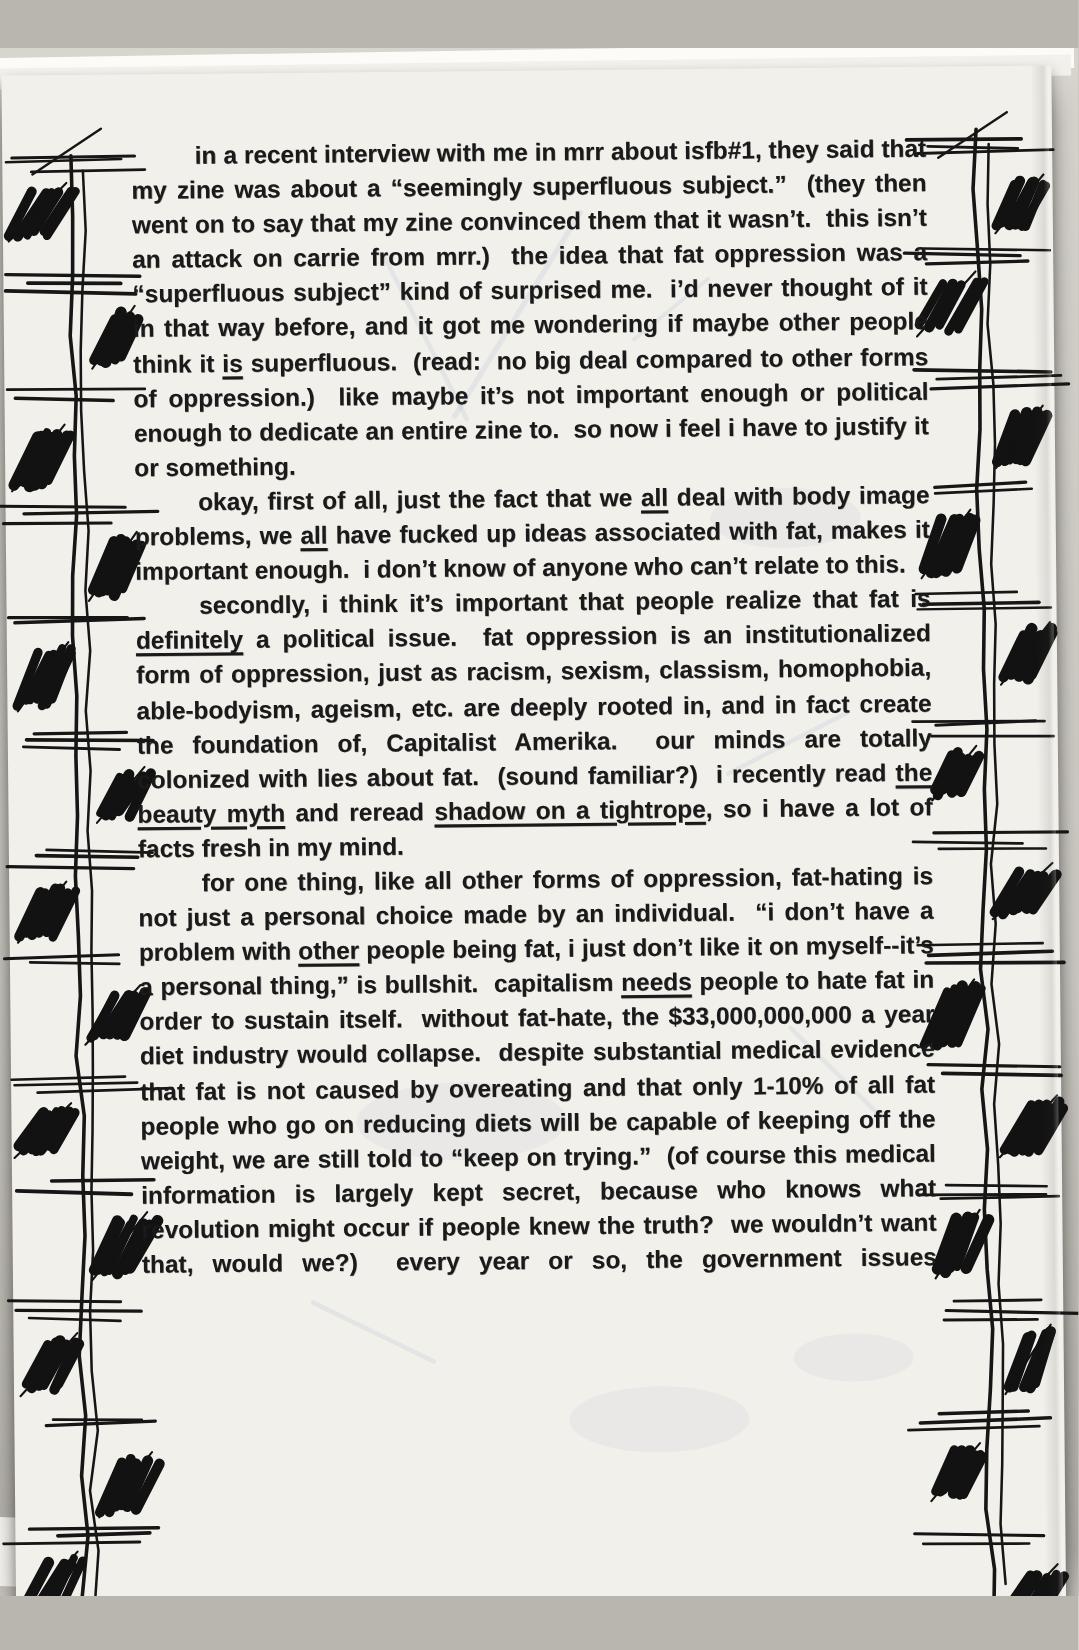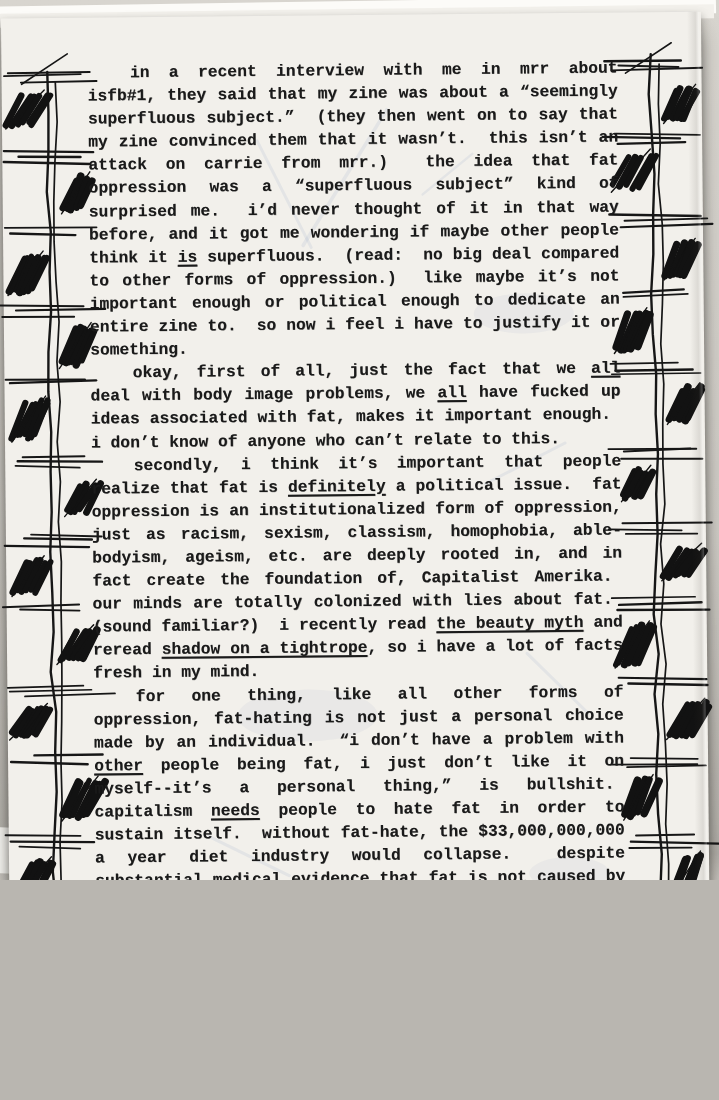--- a/index.html
+++ b/index.html
@@ -1,19 +1,20 @@
 <!DOCTYPE html>
 <html style="--ink: #1a1a1a; --paper: #f2f0eb;"><head>
 <meta charset="utf-8">
 <style>
   html,body{margin:0;padding:0;background:#b9b6b0;}
   .scan{
-    position:relative;width:719px;height:880px;overflow:hidden;
+    position:relative;width:719px;height:1032px;overflow:hidden;
     background:linear-gradient(180deg,#d8d5cf 0%,#cfccc6 60%,#b5b2ac 97%,#c9c6c0 100%);
-    font-family:Liberation Mono, monospace;
+    font-family:Liberation Sans, sans-serif;
+    margin-top:32px;
   }
   .edge-strip{position:absolute;background:#fbfaf6;}
   .edge1{top:1px;left:-4px;width:720px;height:18px;transform:rotate(-0.9deg);background:#fcfbf8;}
   .edge2{top:9px;left:-2px;width:716px;height:14px;transform:rotate(-0.75deg);background:#f3f1ec;}
   .edge3{bottom:4px;left:-6px;width:150px;height:46px;transform:rotate(2.2deg);background:#f8f7f3;}
   .page{
     position:absolute;left:6px;top:15px;width:700px;height:1058px;
     background:var(--paper,#f2f0eb);
     transform:rotate(-0.55deg);
     box-shadow:0 16px 22px -4px rgba(30,28,24,0.6), 0 4px 8px rgba(30,28,24,0.35);

